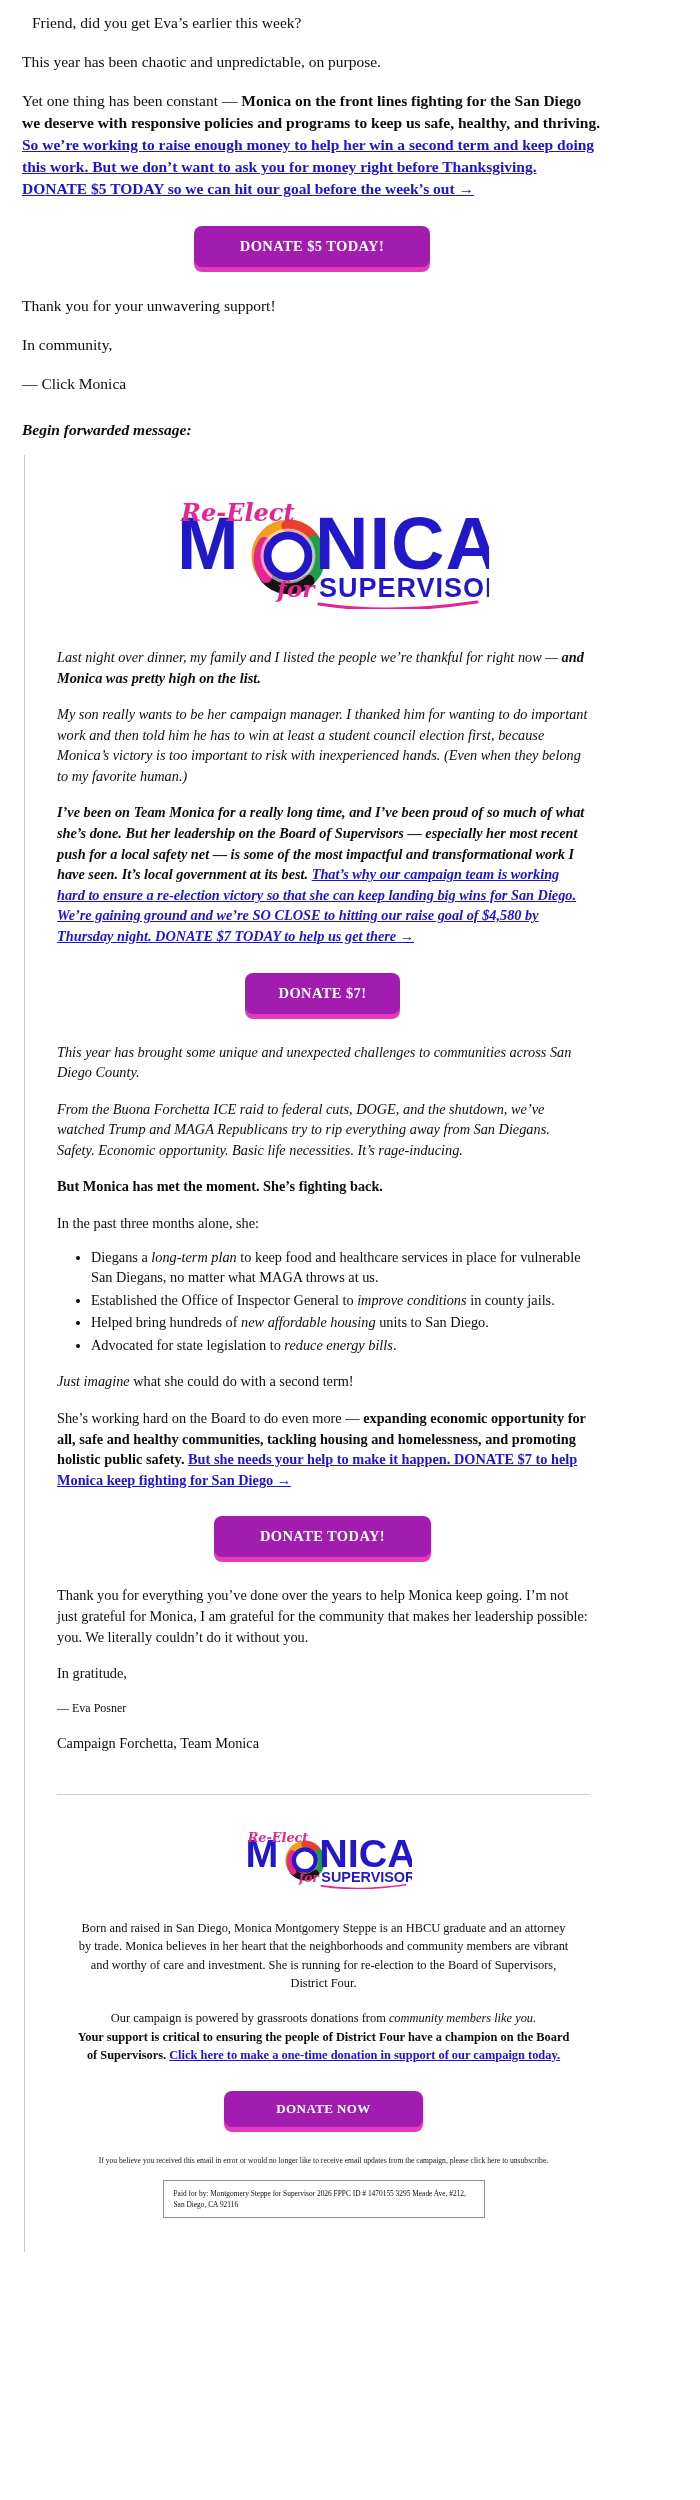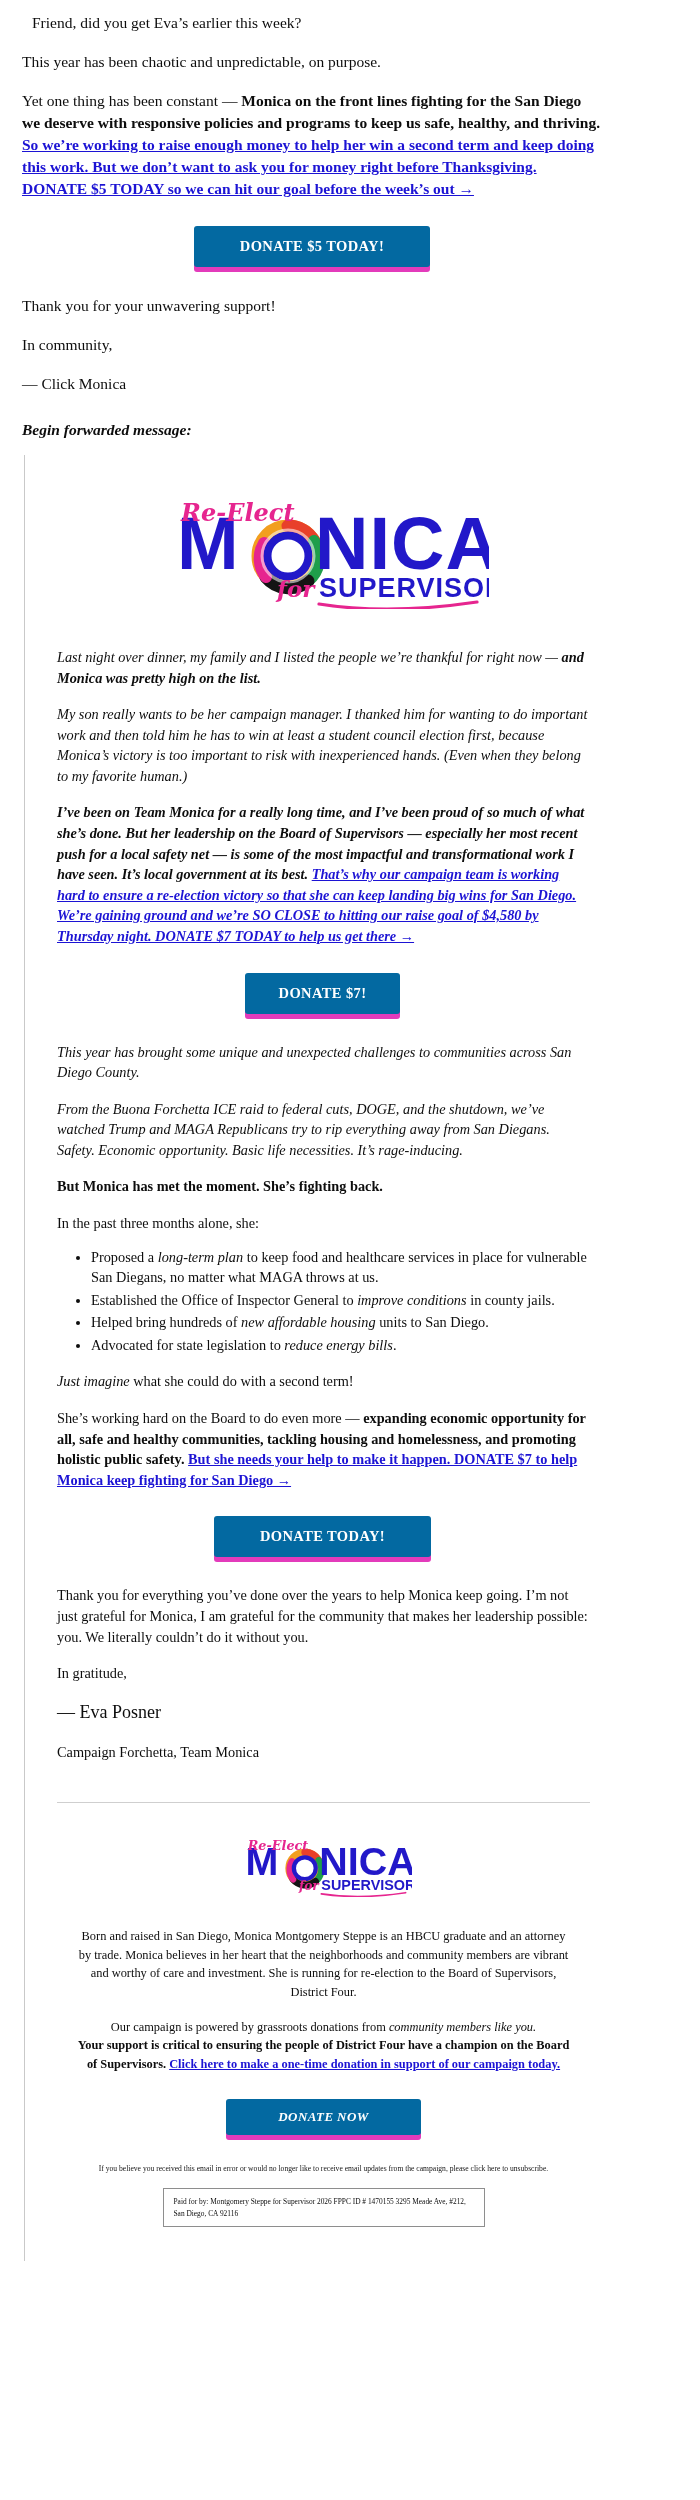--- a/index.html
+++ b/index.html
@@ -36,35 +36,35 @@
   }
   b, strong { font-weight: bold; }
 
   
   .btn-wrap {
     text-align: center;
     margin: 26px 0 28px 0;
   }
   .btn {
     display: inline-block;
-    background: #0369a1;
+    background: #a21caf;
     color: #ffffff;
     font-family: "Liberation Serif", "DejaVu Serif", serif;
     font-weight: bold;
     font-size: 14.5px;
     letter-spacing: .4px;
     padding: 12px 34px;
     border: none;
-    border-radius: 3px;
+    border-radius: 8px;
     box-shadow: 0 5px 0 0 #e33bbb;
     text-decoration: none;
     cursor: pointer;
   }
   .btn.wide  { padding: 12px 46px; }
-  .btn.small { padding: 10px 52px; font-size: 13px; box-shadow: 0 5px 0 0 #e33bbb; font-style: italic; }
+  .btn.small { padding: 10px 52px; font-size: 13px; box-shadow: 0 5px 0 0 #e33bbb; }
 
   .sig { margin: 0 0 4px 0; font-size: 15.5px; line-height: 1.42; }
   .sig-block { margin: 0 0 24px 0; }
   .fwd-head {
     font-style: italic;
     font-weight: bold;
     font-size: 15.5px;
     margin: 26px 0 16px 0;
   }
 
@@ -195,39 +195,39 @@
       </div>
 
       <p>This year has brought some unique and unexpected challenges to communities across San Diego County.</p>
       <p>From the Buona Forchetta ICE raid to federal cuts, DOGE, and the shutdown, we’ve watched Trump and MAGA Republicans try to rip everything away from San Diegans. Safety. Economic opportunity. Basic life necessities. It’s rage-inducing.</p>
 
       <p class="upright"><b>But Monica has met the moment. She’s fighting back.</b></p>
 
       <p class="upright tight">In the past three months alone, she:</p>
 
       <ul>
-        <li><span>Proposed a </span><i>long-term plan</i><span> to keep food and healthcare services in place for vulnerable San Diegans, no matter what MAGA throws at us.</span></li>
+        <li><span>Diegans a </span><i>long-term plan</i><span> to keep food and healthcare services in place for vulnerable San Diegans, no matter what MAGA throws at us.</span></li>
         <li><span>Established the Office of Inspector General to </span><i>improve conditions</i><span> in county jails.</span></li>
         <li><span>Helped bring hundreds of </span><i>new affordable housing</i><span> units to San Diego.</span></li>
         <li><span>Advocated for state legislation to </span><i>reduce energy bills</i><span>.</span></li>
       </ul>
 
       <p class="upright"><i>Just imagine</i><span> what she could do with a second term!</span></p>
 
       <p class="upright"><span>She’s working hard on the Board to do even more — </span><b>expanding economic opportunity for all, safe and healthy communities, tackling housing and homelessness, and promoting holistic public safety. </b><a class="link" href="#">But she needs your help to make it happen. DONATE $7 to help Monica keep fighting for San Diego →</a></p>
 
       <div class="btn-wrap">
         <a class="btn wide" href="#">DONATE TODAY!</a>
       </div>
 
       <p class="upright">Thank you for everything you’ve done over the years to help Monica keep going. I’m not just grateful for Monica, I am grateful for the community that makes her leadership possible: you. We literally couldn’t do it without you.</p>
 
       <div class="sig-block">
         <p class="sig upright" style="font-size:14.3px">In gratitude,</p>
-        <p class="sig upright" style="font-size:18px">— Eva Posner</p>
+        <p class="sig upright" style="font-size:12px">— Eva Posner</p>
         <p class="sig upright" style="font-size:14.3px">Campaign Forchetta, Team Monica</p>
       </div>
     </div>
 
     <hr class="divider">
 
     <div class="footer-logo">
       <svg width="176" height="64" viewBox="0 0 330 118" aria-hidden="true">
         <g transform="translate(96,32)">
           <circle cx="33" cy="33" r="30" fill="none" stroke="#f29f1f" stroke-width="13"></circle>

